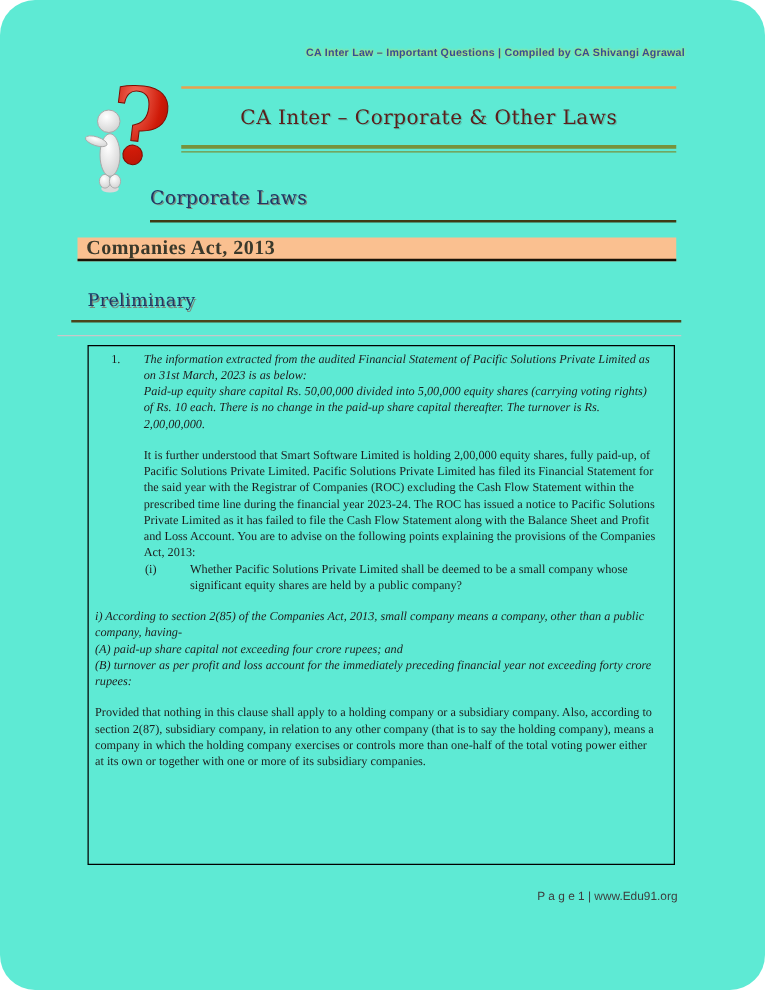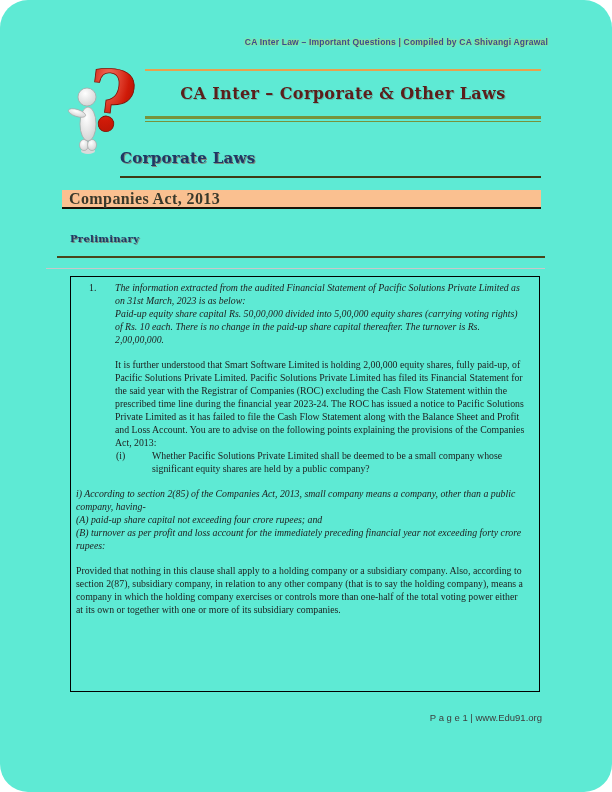--- a/index.html
+++ b/index.html
@@ -18,49 +18,49 @@
     letter-spacing:0.2px; white-space:nowrap;
   }
 
   
   .qmark-graphic { position:absolute; left:64px; top:61px; width:78px; height:96px; }
 
   
   .title-topline   { position:absolute; left:145px; top:69px;  width:396px; border-top:2px solid #e8a14e; }
   .title-text {
     position:absolute; left:145px; top:84px; width:396px; text-align:center;
-    font-family:"DejaVu Serif", serif; font-size:16px; font-weight:bold;
+    font-family:"DejaVu Serif", serif; font-size:16px; font-weight:normal;
     color:#5b1e1b; letter-spacing:0.4px;
     text-shadow:1px 1px 0 rgba(64,122,110,0.35);
     white-space:nowrap;
   }
   .title-greenline {
     position:absolute; left:145px; top:116px; width:396px; height:2px;
     border-top:3px solid #77933c; border-bottom:1px solid #77933c;
   }
 
   
   .fancy-heading {
-    position:absolute; font-family:"DejaVu Serif", serif; font-weight:bold;
+    position:absolute; font-family:"DejaVu Serif", serif; font-weight:normal;
     color:#1f3864; letter-spacing:0.3px;
     text-shadow:1px 1px 0 rgba(150,40,35,0.5);
     white-space:nowrap;
     text-align:right;
   }
   .corporate-heading { left:120px; top:149px; font-size:15px; }
   .corporate-underline { position:absolute; left:120px; top:176px; width:421px; border-top:2px solid #3e3a15; }
 
   .act-bar {
     position:absolute; left:62px; top:190px; width:472px; height:17px;
     background:#fac090; border-bottom:2px solid #191307;
     padding-left:7px; line-height:17px;
     font-size:16px; font-weight:bold; color:#3a392b; letter-spacing:0.4px;
   }
 
-  .preliminary-heading { left:70px; top:233px; font-size:10px; }
+  .preliminary-heading { left:70px; top:233px; font-size:14px; }
   .preliminary-underline  { position:absolute; left:57px; top:256px; width:488px; border-top:2px solid #4a451c; }
   .preliminary-underline2 { position:absolute; left:46px; top:268px; width:499px; border-top:1px solid #c8c8c8; }
 
   
   .qbox {
     position:absolute; left:70px; top:276px; width:470px; height:416px;
     border:1.5px solid #000; box-sizing:border-box;
     padding:4px 14px 0 5px; overflow:hidden;
     font-size:9.8px; line-height:13px; color:#1d1d1d;
   }

